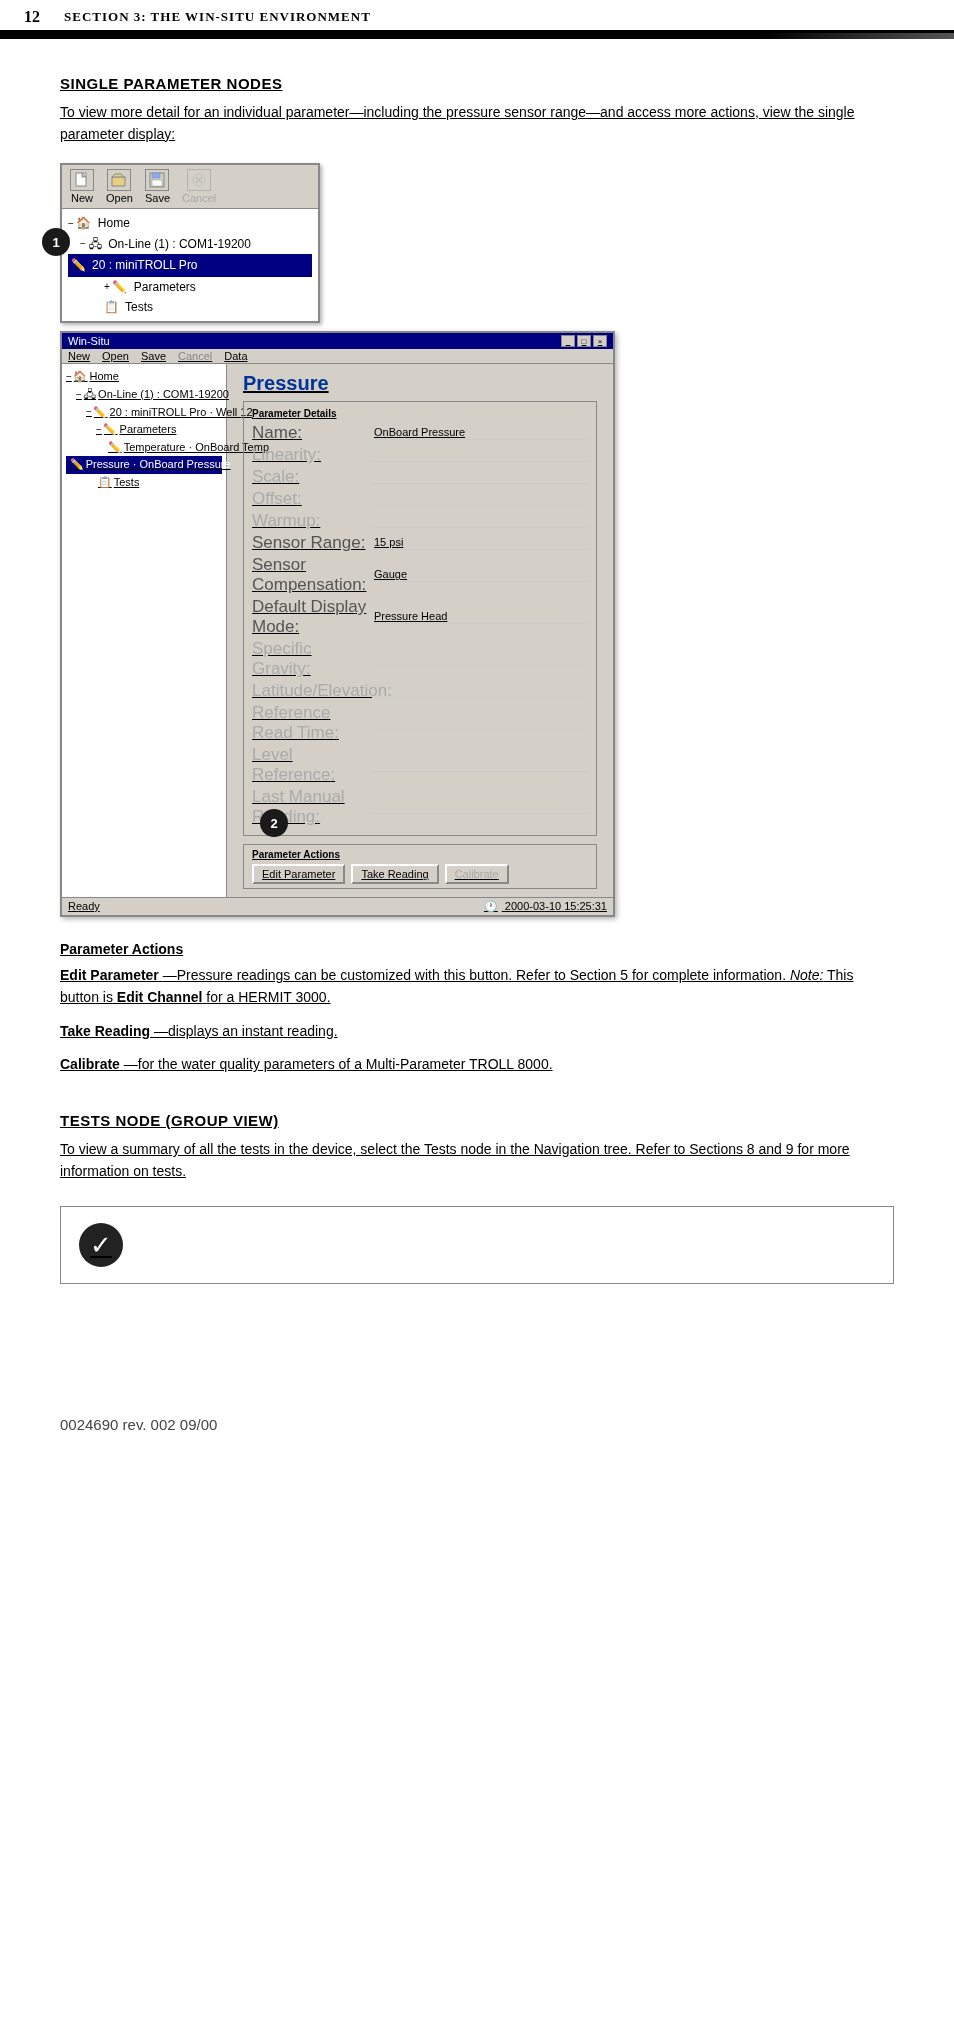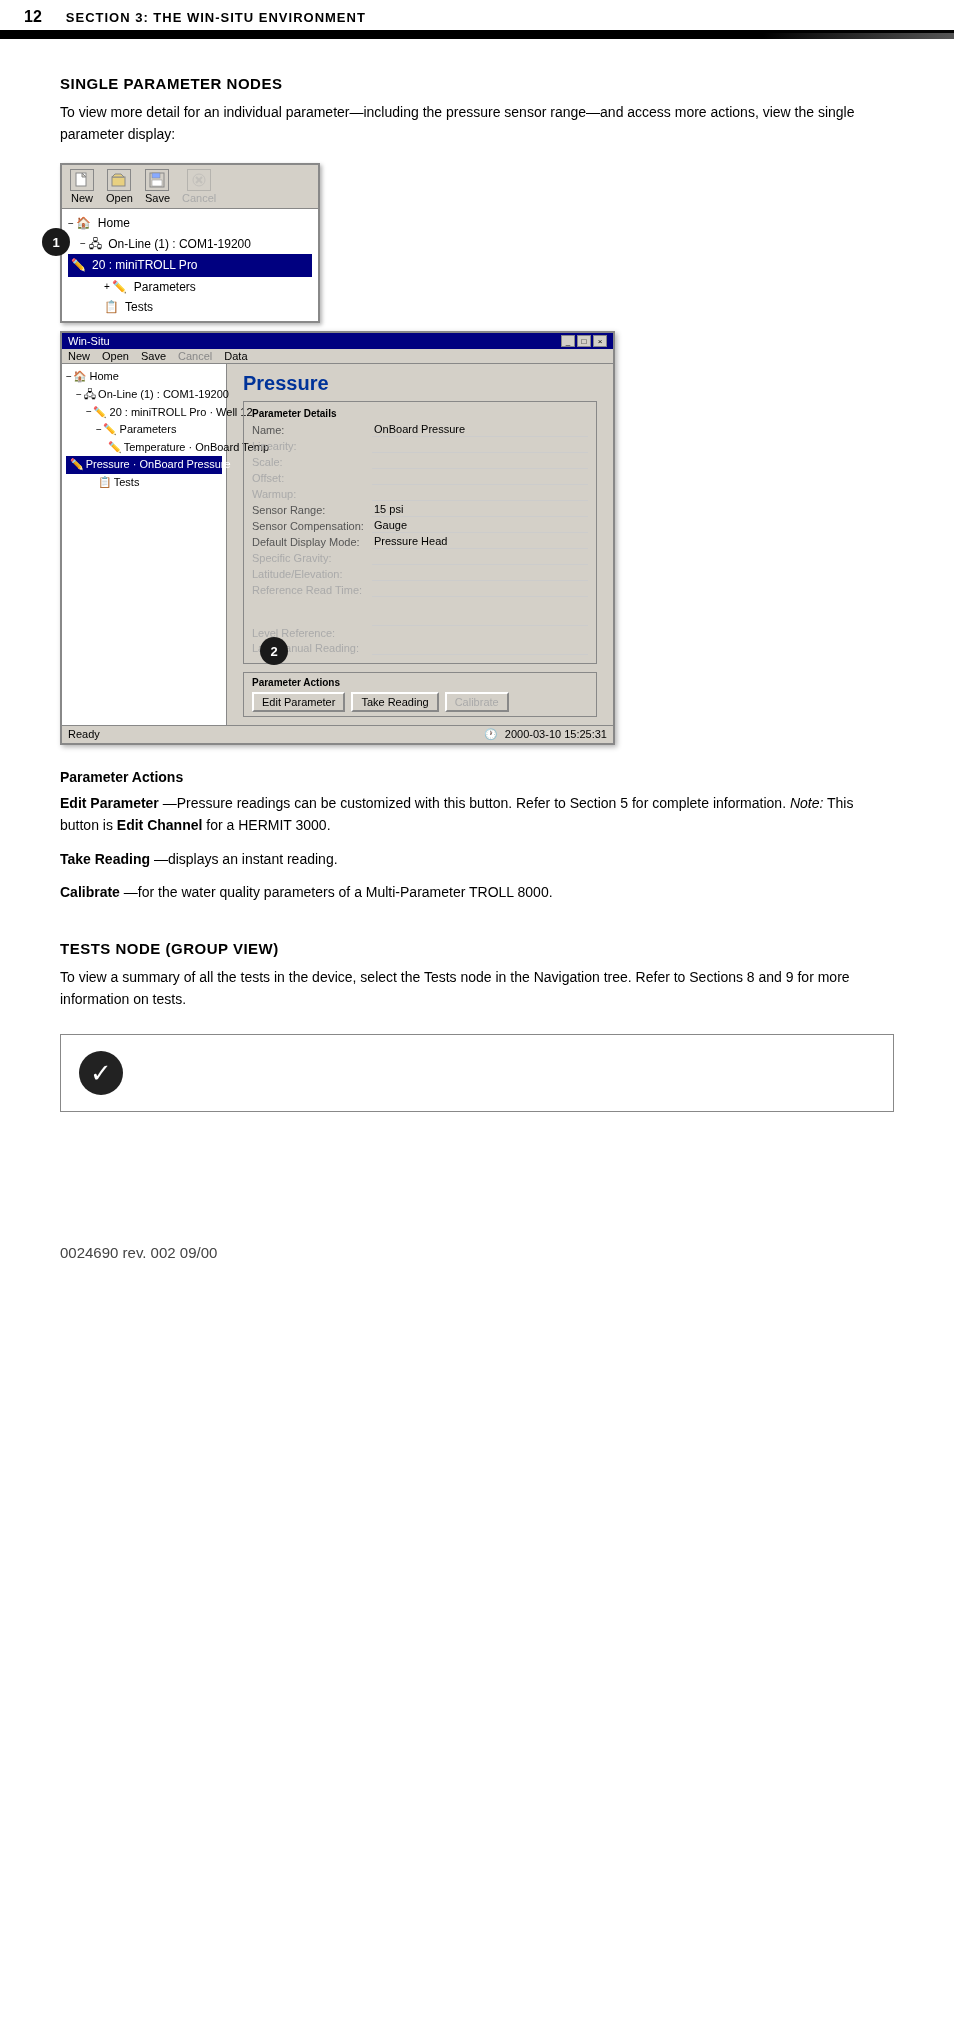--- a/index.html
+++ b/index.html
@@ -13,20 +13,21 @@
     }
 
     
     .page-header {
       display: flex;
       align-items: center;
       padding: 8px 24px 4px 24px;
       border-bottom: 3px solid #000;
       margin-bottom: 0;
       position: relative;
+      font-family: Liberation Serif, serif;
     }
     .page-number {
       font-weight: bold;
       font-size: 16px;
       margin-right: 24px;
     }
     .header-title {
       font-size: 13px;
       font-weight: bold;
       letter-spacing: 1px;
@@ -34,20 +35,21 @@
     }
     .header-rule {
       height: 6px;
       background: linear-gradient(to right, #000 80%, #555 100%);
       margin: 0 0 32px 0;
     }
 
     
     .page-content {
       padding: 0 60px 40px 60px;
+      text-decoration: underline;
     }
 
     
     .section-heading {
       font-size: 15px;
       font-weight: bold;
       text-transform: uppercase;
       letter-spacing: 0.5px;
       margin-bottom: 10px;
       margin-top: 36px;
@@ -225,21 +227,21 @@
     }
     .param-row {
       display: flex;
       align-items: center;
       margin-bottom: 2px;
       font-size: 11px;
     }
     .param-row-label {
       width: 120px;
       color: #555;
-      font-size: 11px;
+      font-size: 17px;
     }
     .param-row-value {
       flex: 1;
       border-bottom: 1px solid #ccc;
       font-size: 11px;
       min-width: 80px;
       padding-left: 2px;
       min-height: 14px;
     }
     .param-row-value.disabled {
@@ -554,21 +556,21 @@
               </div>
               <div class="param-row">
                 <span class="param-row-label" style="color:#aaa;">Latitude/Elevation:</span>
                 <span class="param-row-value disabled"></span>
               </div>
               <div class="param-row">
                 <span class="param-row-label" style="color:#aaa;">Reference Read Time:</span>
                 <span class="param-row-value disabled"></span>
               </div>
               <div class="param-row">
-                <span class="param-row-label" style="color:#aaa;margin-top:28px;">Level Reference:</span>
+                <span class="param-row-label" style="color:#aaa;">Level Reference:</span>
                 <span class="param-row-value disabled"></span>
               </div>
               <div class="param-row">
                 <span class="param-row-label" style="color:#aaa;">Last Manual Reading:</span>
                 <span class="param-row-value disabled"></span>
               </div>
             </div>
             <div class="param-actions-box">
               <div class="param-actions-label">Parameter Actions</div>
               <div class="param-actions-btns">

